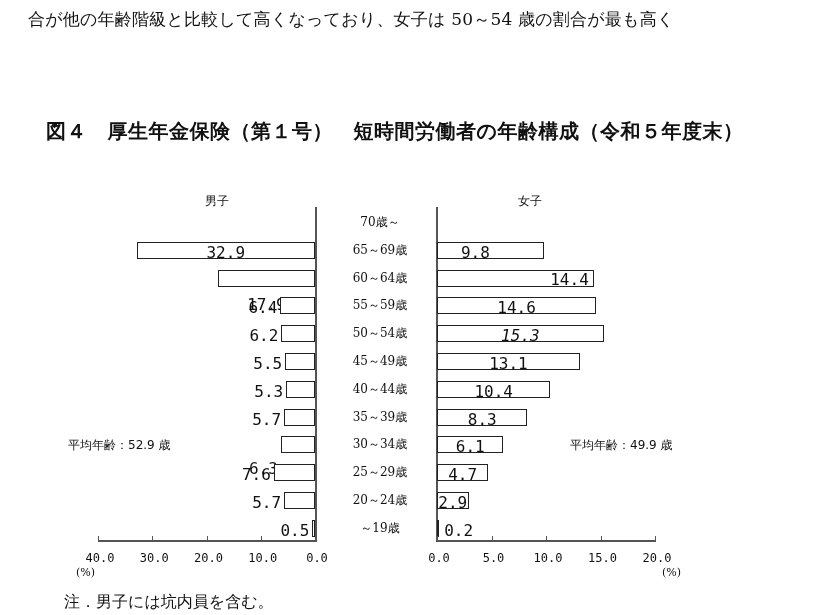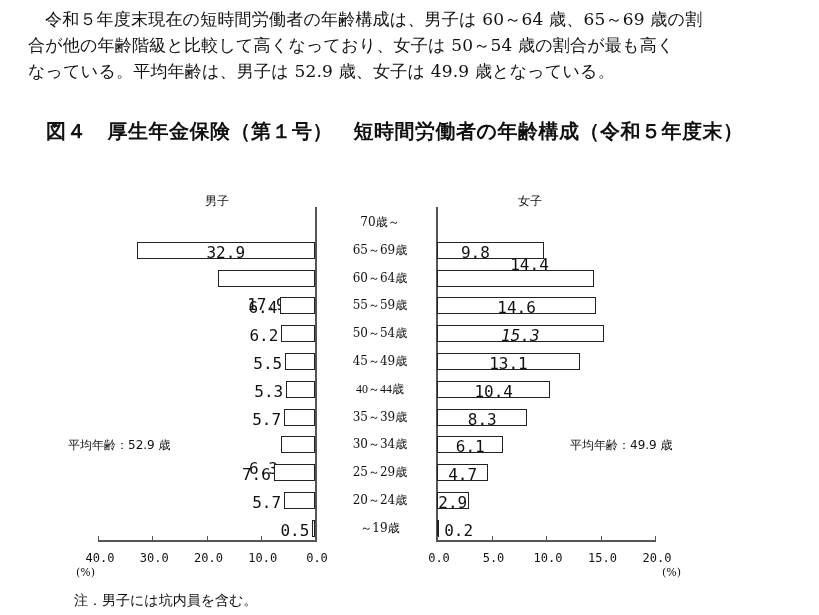--- a/index.html
+++ b/index.html
@@ -8,29 +8,27 @@
   .para p{margin:0;}
   .title{position:absolute;left:46px;top:118px;font-family:"DejaVu Sans","Liberation Sans",sans-serif;font-weight:bold;font-size:20px;letter-spacing:0.5px;}
   .chart{position:absolute;left:0;top:0;width:819px;height:615px;}
   .lbl{position:absolute;font-size:12px;white-space:nowrap;}
   .bar{position:absolute;height:17px;border:1.5px solid #222;box-sizing:border-box;background:#fff;}
   .barval{position:absolute;font-size:16px;font-family:"DejaVu Sans Mono","Liberation Mono",monospace;white-space:nowrap;}
   .axis{position:absolute;background:#555;}
   .tick{position:absolute;background:#555;width:1px;height:5px;}
   .ticklbl{position:absolute;font-size:12px;font-family:"DejaVu Sans Mono","Liberation Mono",monospace;white-space:nowrap;transform:translateX(-50%);}
   .cat{position:absolute;left:330px;width:100px;text-align:center;font-size:12px;white-space:nowrap;}
-  .note{position:absolute;left:74px;top:592px;font-size:14px;}
+  .note{position:absolute;left:64px;top:592px;font-size:16px;}
 </style>
 </head>
 <body>
 
 <div class="para">
-  <p style="text-indent:1em;">令和５年度末現在の短時間労働者の年齢構成は、男子は 60～64 歳、65～69 歳の割</p>
   <p>合が他の年齢階級と比較して高くなっており、女子は 50～54 歳の割合が最も高く</p>
-  <p>なっている。平均年齢は、男子は 52.9 歳、女子は 49.9 歳となっている。</p>
 </div>
 
 <div class="title">図４　厚生年金保険（第１号）　短時間労働者の年齢構成（令和５年度末）</div>
 
 <div class="chart" id="chart">
   <div class="lbl" style="left:205px;top:193px;">男子</div>
   <div class="lbl" style="left:518px;top:193px;">女子</div>
   <div class="axis" style="left:315px;top:207px;width:1.5px;height:335px;"></div>
   <div class="axis" style="left:436px;top:207px;width:1.5px;height:335px;"></div>
   <div class="axis" style="left:98px;top:540px;width:218px;height:1.5px;"></div>
@@ -43,37 +41,37 @@
       <div class="cat" style="top:214px;">70歳～</div>
       <div class="cat" style="top:241.8px;">65～69歳</div>
       <div class="bar" style="left:136.5175px;top:241.8px;width:178.4825px;"></div>
       <div class="barval" style="left:136.5175px;width:178.4825px;text-align:center;top:242.8px;">32.9</div>
       <div class="bar" style="left:437px;top:241.8px;width:106.82000000000001px;"></div>
       <div class="barval" style="left:422px;width:106.82000000000001px;text-align:center;top:242.8px;">9.8</div>
       <div class="cat" style="top:269.6px;">60～64歳</div>
       <div class="bar" style="left:217.8925px;top:269.6px;width:97.10749999999999px;"></div>
       <div class="barval" style="left:217.8925px;width:97.10749999999999px;text-align:center;top:270.6px;margin-top:24px;">17.9</div>
       <div class="bar" style="left:437px;top:269.6px;width:156.96px;"></div>
-      <div class="barval" style="left:437px;width:185px;text-align:center;top:255px;">14.4</div>
+      <div class="barval" style="left:437px;width:185px;text-align:center;top:270px;padding-left:40px;">14.4</div>
       <div class="cat" style="top:297.4px;">55～59歳</div>
       <div class="bar" style="left:280.28px;top:297.4px;width:34.72px;"></div>
       <div class="barval" style="right:541.72px;top:298.4px;">6.4</div>
       <div class="bar" style="left:437px;top:297.4px;width:159.14000000000001px;"></div>
       <div class="barval" style="left:437px;width:159.14000000000001px;text-align:center;top:298.4px;">14.6</div>
       <div class="cat" style="top:325.2px;">50～54歳</div>
       <div class="bar" style="left:281.365px;top:325.2px;width:33.635px;"></div>
       <div class="barval" style="right:540.635px;top:326.2px;">6.2</div>
       <div class="bar" style="left:437px;top:325.2px;width:166.77px;"></div>
       <div class="barval" style="left:437px;width:166.77px;text-align:center;top:326.2px;font-style:italic;">15.3</div>
       <div class="cat" style="top:353px;">45～49歳</div>
       <div class="bar" style="left:285.1625px;top:353px;width:29.8375px;"></div>
       <div class="barval" style="right:536.8375px;top:354px;">5.5</div>
       <div class="bar" style="left:437px;top:353px;width:142.79px;"></div>
       <div class="barval" style="left:437px;width:142.79px;text-align:center;top:354px;">13.1</div>
-      <div class="cat" style="top:380.8px;font-family:Liberation Serif, serif;">40～44歳</div>
+      <div class="cat" style="top:380.8px;">40～44歳</div>
       <div class="bar" style="left:286.2475px;top:380.8px;width:28.752499999999998px;"></div>
       <div class="barval" style="right:535.7525px;top:381.8px;">5.3</div>
       <div class="bar" style="left:437px;top:380.8px;width:113.36000000000001px;"></div>
       <div class="barval" style="left:437px;width:113.36000000000001px;text-align:center;top:381.8px;">10.4</div>
       <div class="cat" style="top:408.6px;">35～39歳</div>
       <div class="bar" style="left:284.0775px;top:408.6px;width:30.9225px;"></div>
       <div class="barval" style="right:537.9225px;top:409.6px;">5.7</div>
       <div class="bar" style="left:437px;top:408.6px;width:90.47000000000001px;"></div>
       <div class="barval" style="left:437px;width:90.47000000000001px;text-align:center;top:409.6px;">8.3</div>
       <div class="cat" style="top:436.4px;">30～34歳</div>

